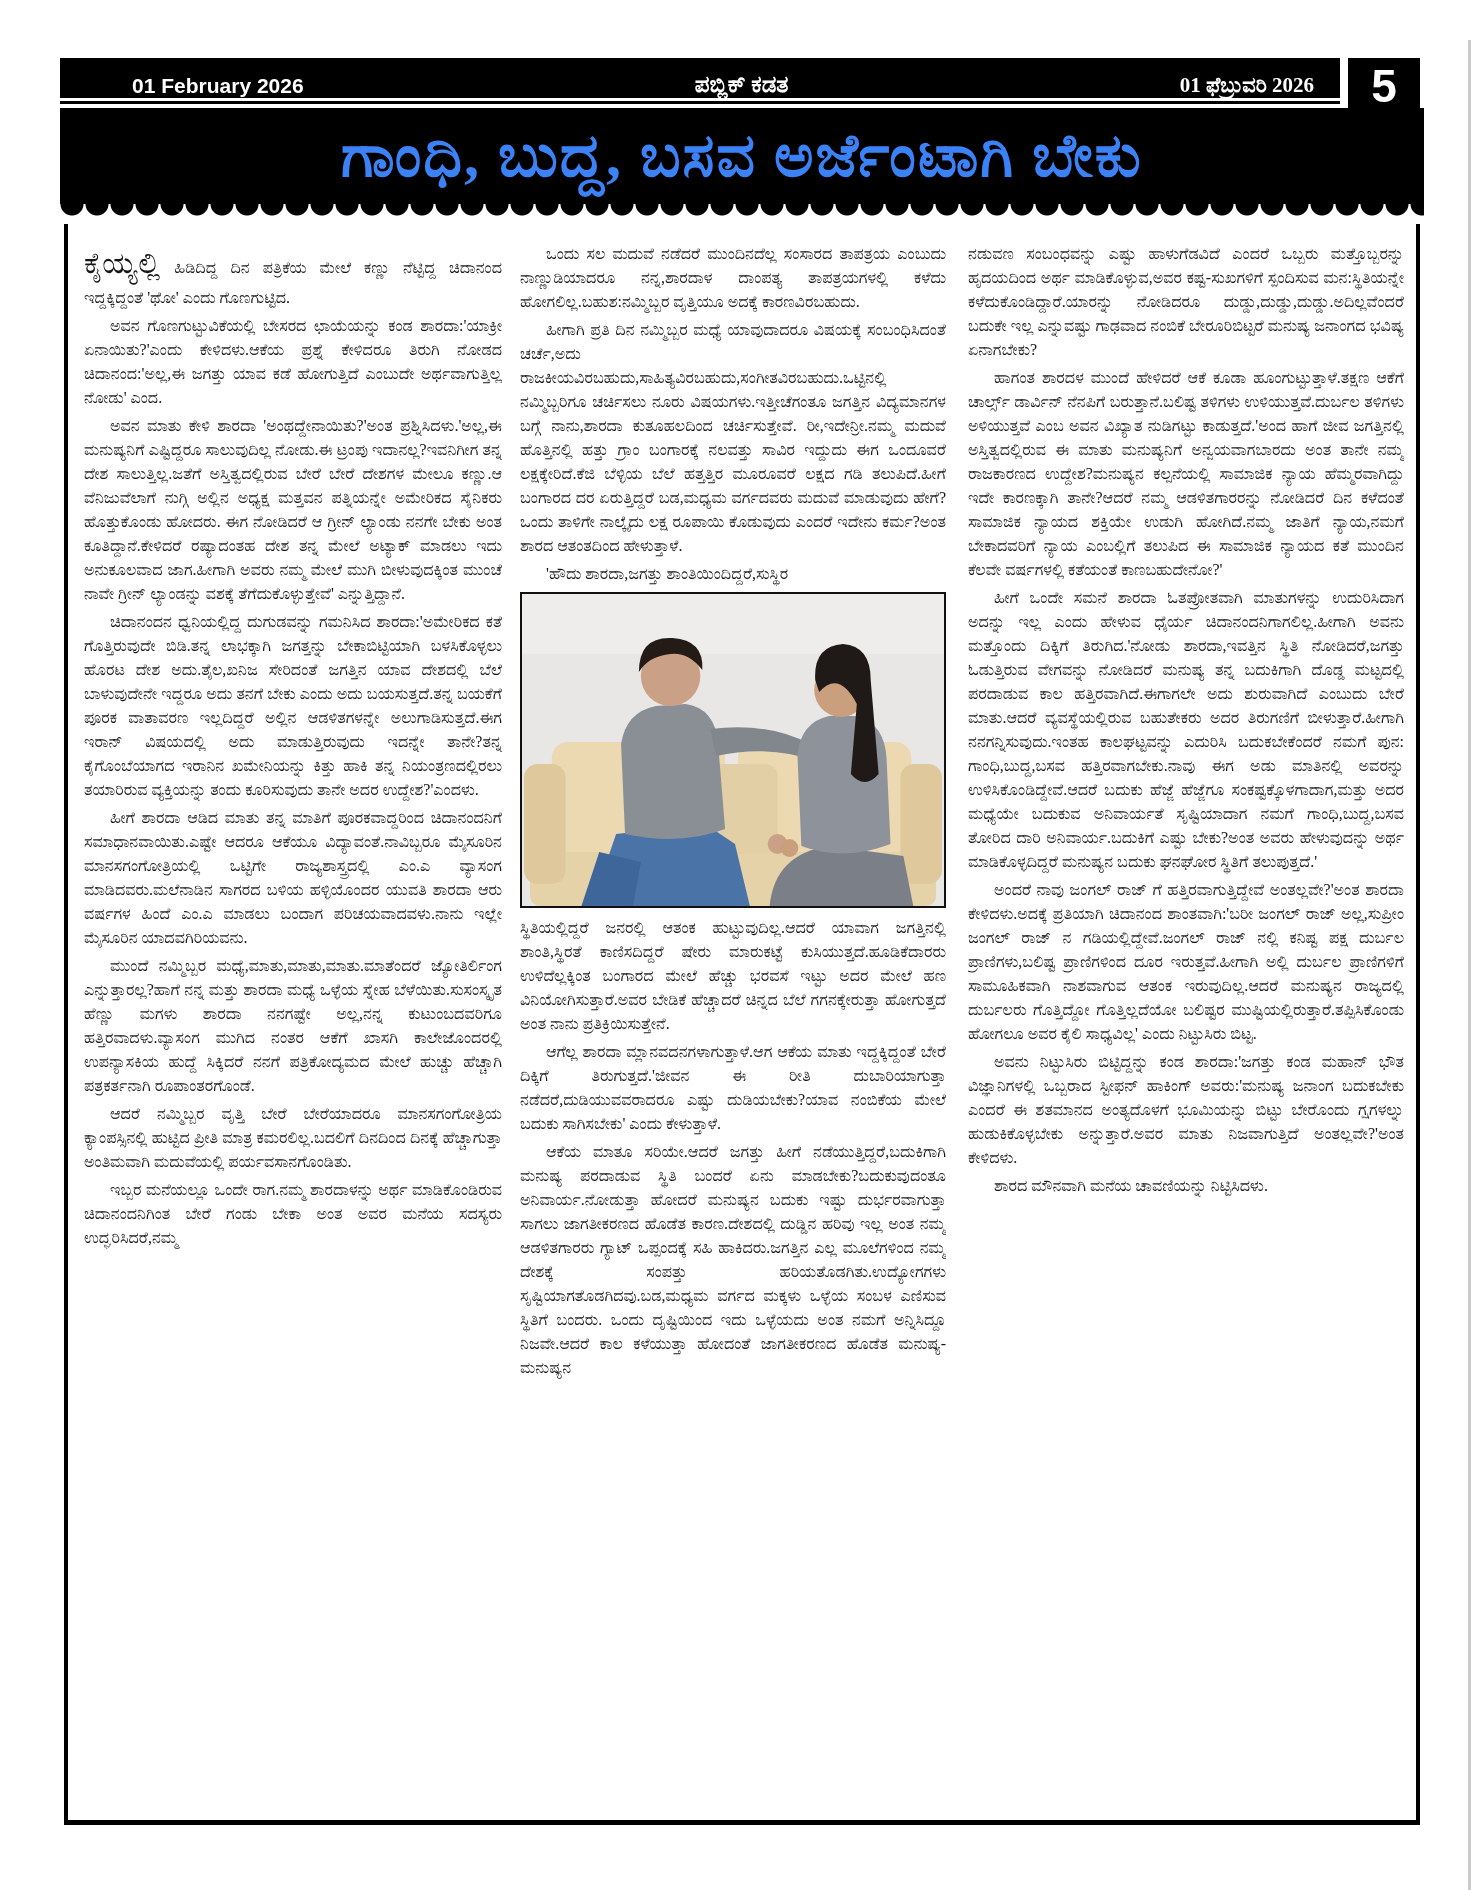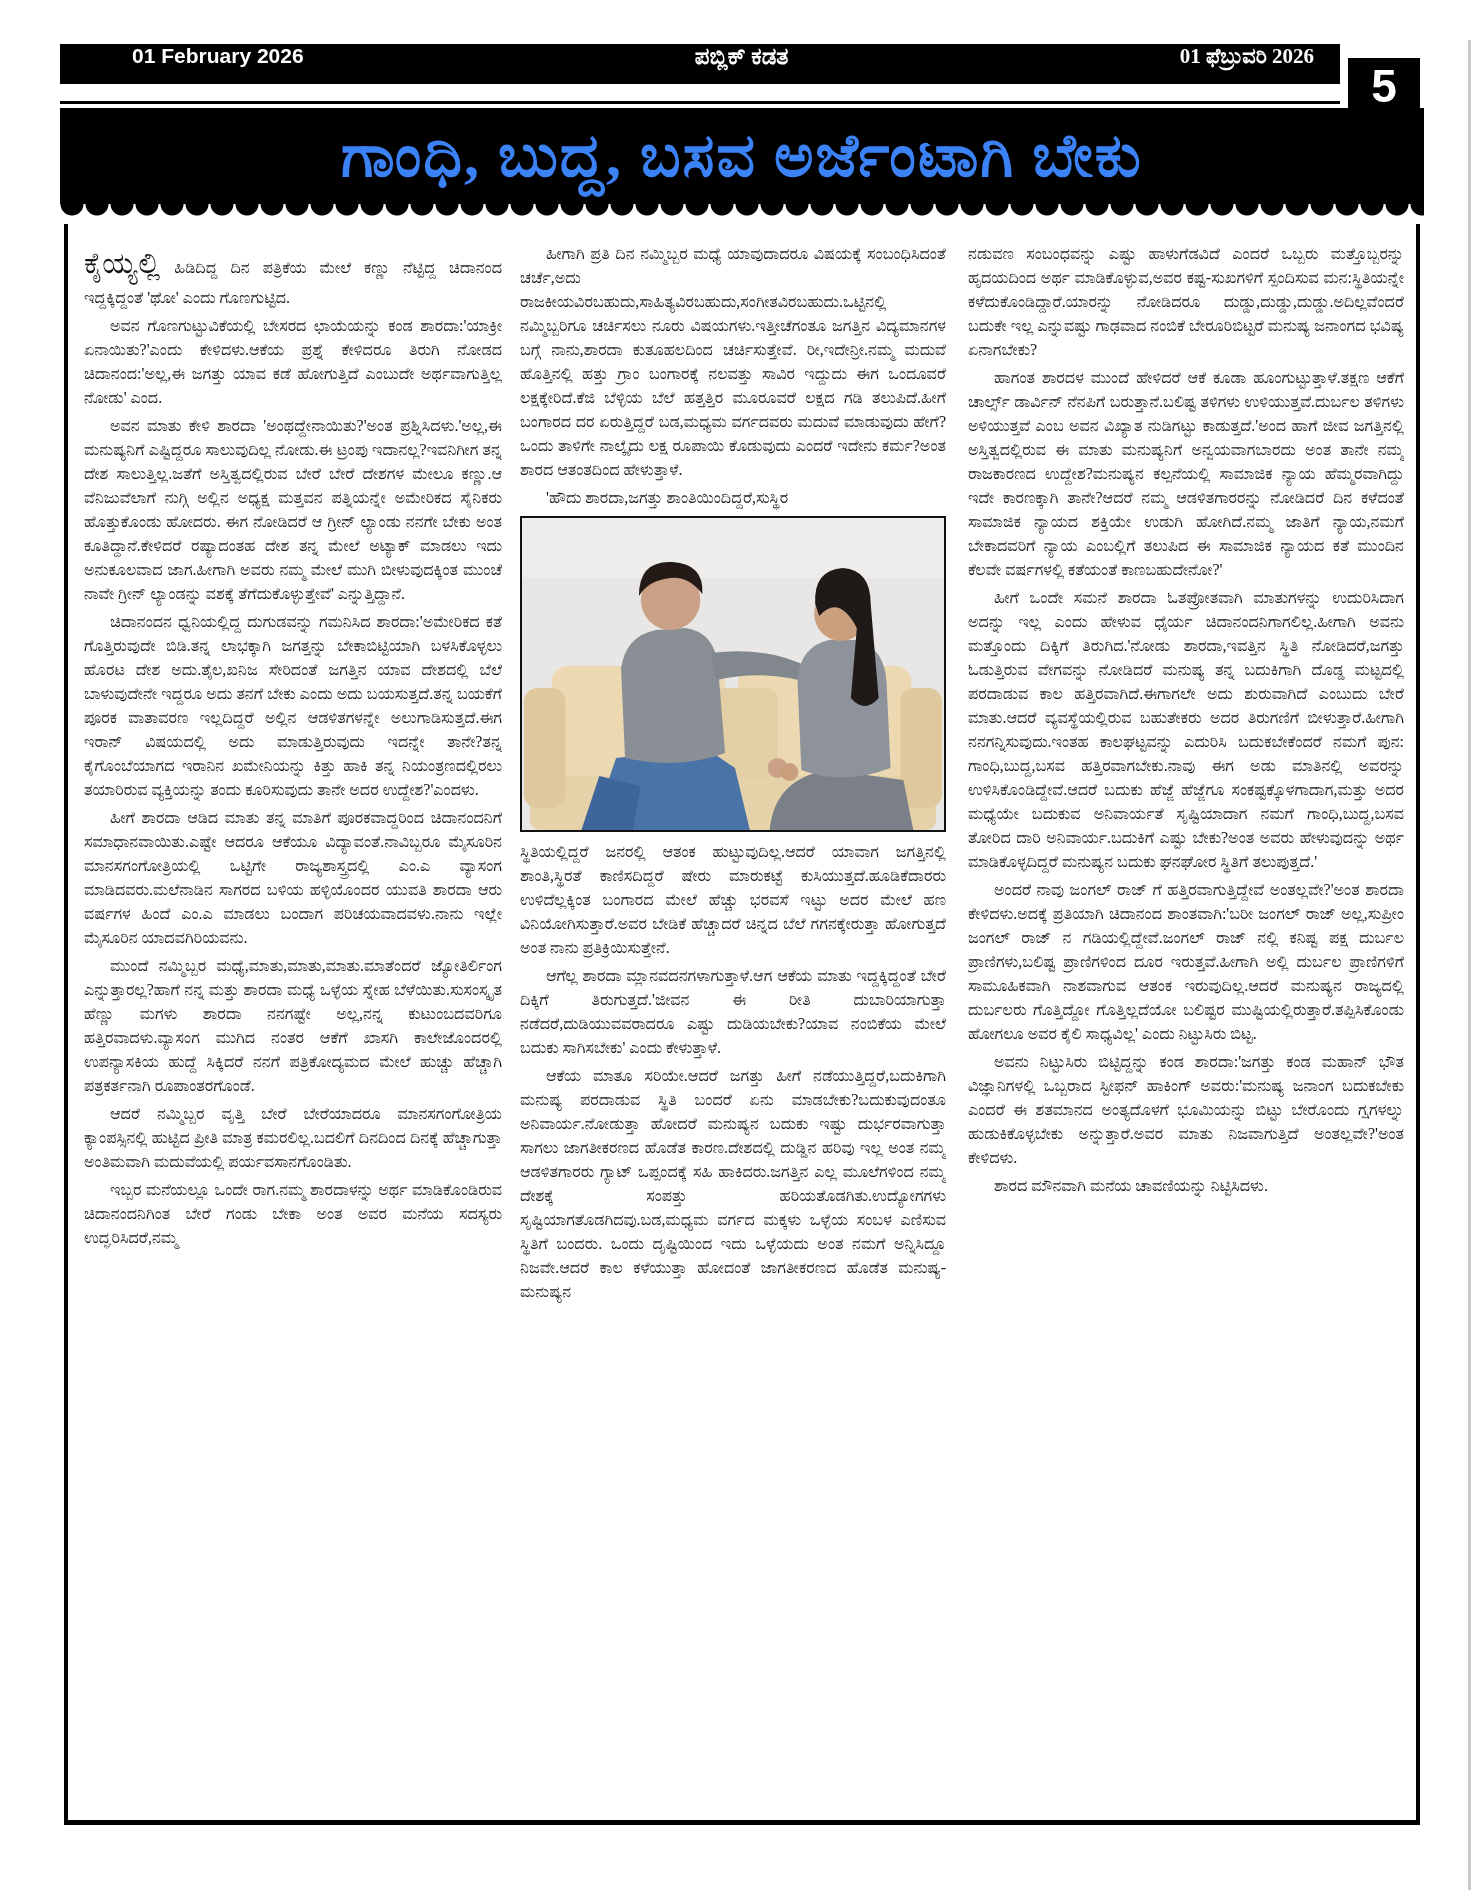--- a/index.html
+++ b/index.html
@@ -1,21 +1,21 @@
 <!DOCTYPE html>
 <html><head>
 <meta charset="utf-8">
 <title>Newspaper Page</title>
 <style>
   html,body{margin:0;padding:0;background:#ffffff;}
   body{width:1476px;height:1890px;position:relative;font-family:"Liberation Serif",serif;color:#161616;}
 
   
-  .header-bar{position:absolute;left:60px;top:44px;width:1280px;height:40px;background:#000;
-    display:flex;align-items:flex-start;justify-content:space-between;}
+  .header-bar{position:absolute;left:60px;top:58px;width:1280px;height:40px;background:#000;
+    display:flex;align-items:flex-end;justify-content:space-between;}
   .header-bar .h-left{color:#fff;font-family:"Liberation Sans",sans-serif;font-weight:bold;
     font-size:21px;padding-left:72px;}
   .header-bar .h-center{color:#fff;font-weight:bold;font-size:23px;}
   .header-bar .h-right{color:#fff;font-weight:bold;font-size:21px;padding-right:26px;}
   .page-num-box{position:absolute;left:1348px;top:58px;width:72px;height:56px;background:#000;
     display:flex;align-items:center;justify-content:center;}
   .page-num-box span{color:#fff;font-family:"Liberation Sans",sans-serif;font-weight:bold;font-size:46px;line-height:1;}
   .rule-a{position:absolute;left:60px;top:101px;width:1280px;height:3px;background:#000;}
 
   
@@ -74,20 +74,21 @@
   <p>ಅವನ ಗೊಣಗುಟ್ಟುವಿಕೆಯಲ್ಲಿ ಬೇಸರದ ಛಾಯೆಯನ್ನು ಕಂಡ ಶಾರದಾ:'ಯಾಕ್ರೀ ಏನಾಯಿತು?'ಎಂದು ಕೇಳಿದಳು.ಆಕೆಯ ಪ್ರಶ್ನೆ ಕೇಳಿದರೂ ತಿರುಗಿ ನೋಡದ ಚಿದಾನಂದ:'ಅಲ್ಲ,ಈ ಜಗತ್ತು ಯಾವ ಕಡೆ ಹೋಗುತ್ತಿದೆ ಎಂಬುದೇ ಅರ್ಥವಾಗುತ್ತಿಲ್ಲ ನೋಡು' ಎಂದ.</p>
   <p>ಅವನ ಮಾತು ಕೇಳಿ ಶಾರದಾ 'ಅಂಥದ್ದೇನಾಯಿತು?'ಅಂತ ಪ್ರಶ್ನಿಸಿದಳು.'ಅಲ್ಲ,ಈ ಮನುಷ್ಯನಿಗೆ ಎಷ್ಟಿದ್ದರೂ ಸಾಲುವುದಿಲ್ಲ ನೋಡು.ಈ ಟ್ರಂಪು ಇದಾನಲ್ಲ?ಇವನಿಗೀಗ ತನ್ನ ದೇಶ ಸಾಲುತ್ತಿಲ್ಲ.ಜತೆಗೆ ಅಸ್ತಿತ್ವದಲ್ಲಿರುವ ಬೇರೆ ಬೇರೆ ದೇಶಗಳ ಮೇಲೂ ಕಣ್ಣು.ಆ ವೆನಿಜುವೆಲಾಗೆ ನುಗ್ಗಿ ಅಲ್ಲಿನ ಅಧ್ಯಕ್ಷ ಮತ್ತವನ ಪತ್ನಿಯನ್ನೇ ಅಮೇರಿಕದ ಸೈನಿಕರು ಹೊತ್ತುಕೊಂಡು ಹೋದರು. ಈಗ ನೋಡಿದರೆ ಆ ಗ್ರೀನ್ ಲ್ಯಾಂಡು ನನಗೇ ಬೇಕು ಅಂತ ಕೂತಿದ್ದಾನೆ.ಕೇಳಿದರೆ ರಷ್ಯಾದಂತಹ ದೇಶ ತನ್ನ ಮೇಲೆ ಅಟ್ಯಾಕ್ ಮಾಡಲು ಇದು ಅನುಕೂಲವಾದ ಜಾಗ.ಹೀಗಾಗಿ ಅವರು ನಮ್ಮ ಮೇಲೆ ಮುಗಿ ಬೀಳುವುದಕ್ಕಿಂತ ಮುಂಚೆ ನಾವೇ ಗ್ರೀನ್ ಲ್ಯಾಂಡನ್ನು ವಶಕ್ಕೆ ತೆಗೆದುಕೊಳ್ಳುತ್ತೇವೆ' ಎನ್ನುತ್ತಿದ್ದಾನೆ.</p>
   <p>ಚಿದಾನಂದನ ಧ್ವನಿಯಲ್ಲಿದ್ದ ದುಗುಡವನ್ನು ಗಮನಿಸಿದ ಶಾರದಾ:'ಅಮೇರಿಕದ ಕತೆ ಗೊತ್ತಿರುವುದೇ ಬಿಡಿ.ತನ್ನ ಲಾಭಕ್ಕಾಗಿ ಜಗತ್ತನ್ನು ಬೇಕಾಬಿಟ್ಟಿಯಾಗಿ ಬಳಸಿಕೊಳ್ಳಲು ಹೊರಟ ದೇಶ ಅದು.ತೈಲ,ಖನಿಜ ಸೇರಿದಂತೆ ಜಗತ್ತಿನ ಯಾವ ದೇಶದಲ್ಲಿ ಬೆಲೆ ಬಾಳುವುದೇನೇ ಇದ್ದರೂ ಅದು ತನಗೆ ಬೇಕು ಎಂದು ಅದು ಬಯಸುತ್ತದೆ.ತನ್ನ ಬಯಕೆಗೆ ಪೂರಕ ವಾತಾವರಣ ಇಲ್ಲದಿದ್ದರೆ ಅಲ್ಲಿನ ಆಡಳಿತಗಳನ್ನೇ ಅಲುಗಾಡಿಸುತ್ತದೆ.ಈಗ ಇರಾನ್ ವಿಷಯದಲ್ಲಿ ಅದು ಮಾಡುತ್ತಿರುವುದು ಇದನ್ನೇ ತಾನೇ?ತನ್ನ ಕೈಗೊಂಬೆಯಾಗದ ಇರಾನಿನ ಖಮೇನಿಯನ್ನು ಕಿತ್ತು ಹಾಕಿ ತನ್ನ ನಿಯಂತ್ರಣದಲ್ಲಿರಲು ತಯಾರಿರುವ ವ್ಯಕ್ತಿಯನ್ನು ತಂದು ಕೂರಿಸುವುದು ತಾನೇ ಅದರ ಉದ್ದೇಶ?'ಎಂದಳು.</p>
   <p>ಹೀಗೆ ಶಾರದಾ ಆಡಿದ ಮಾತು ತನ್ನ ಮಾತಿಗೆ ಪೂರಕವಾದ್ದರಿಂದ ಚಿದಾನಂದನಿಗೆ ಸಮಾಧಾನವಾಯಿತು.ಎಷ್ಟೇ ಆದರೂ ಆಕೆಯೂ ವಿದ್ಯಾವಂತೆ.ನಾವಿಬ್ಬರೂ ಮೈಸೂರಿನ ಮಾನಸಗಂಗೋತ್ರಿಯಲ್ಲಿ ಒಟ್ಟಿಗೇ ರಾಜ್ಯಶಾಸ್ತ್ರದಲ್ಲಿ ಎಂ.ಎ ವ್ಯಾಸಂಗ ಮಾಡಿದವರು.ಮಲೆನಾಡಿನ ಸಾಗರದ ಬಳಿಯ ಹಳ್ಳಿಯೊಂದರ ಯುವತಿ ಶಾರದಾ ಆರು ವರ್ಷಗಳ ಹಿಂದೆ ಎಂ.ಎ ಮಾಡಲು ಬಂದಾಗ ಪರಿಚಯವಾದವಳು.ನಾನು ಇಲ್ಲೇ ಮೈಸೂರಿನ ಯಾದವಗಿರಿಯವನು.</p>
   <p>ಮುಂದೆ ನಮ್ಮಿಬ್ಬರ ಮಧ್ಯೆ,ಮಾತು,ಮಾತು,ಮಾತು.ಮಾತೆಂದರೆ ಜ್ಯೋತಿರ್ಲಿಂಗ ಎನ್ನುತ್ತಾರಲ್ಲ?ಹಾಗೆ ನನ್ನ ಮತ್ತು ಶಾರದಾ ಮಧ್ಯೆ ಒಳ್ಳೆಯ ಸ್ನೇಹ ಬೆಳೆಯಿತು.ಸುಸಂಸ್ಕೃತ ಹೆಣ್ಣು ಮಗಳು ಶಾರದಾ ನನಗಷ್ಟೇ ಅಲ್ಲ,ನನ್ನ ಕುಟುಂಬದವರಿಗೂ ಹತ್ತಿರವಾದಳು.ವ್ಯಾಸಂಗ ಮುಗಿದ ನಂತರ ಆಕೆಗೆ ಖಾಸಗಿ ಕಾಲೇಜೊಂದರಲ್ಲಿ ಉಪನ್ಯಾಸಕಿಯ ಹುದ್ದೆ ಸಿಕ್ಕಿದರೆ ನನಗೆ ಪತ್ರಿಕೋದ್ಯಮದ ಮೇಲೆ ಹುಚ್ಚು ಹೆಚ್ಚಾಗಿ ಪತ್ರಕರ್ತನಾಗಿ ರೂಪಾಂತರಗೊಂಡೆ.</p>
   <p>ಆದರೆ ನಮ್ಮಿಬ್ಬರ ವೃತ್ತಿ ಬೇರೆ ಬೇರೆಯಾದರೂ ಮಾನಸಗಂಗೋತ್ರಿಯ ಕ್ಯಾಂಪಸ್ಸಿನಲ್ಲಿ ಹುಟ್ಟಿದ ಪ್ರೀತಿ ಮಾತ್ರ ಕಮರಲಿಲ್ಲ.ಬದಲಿಗೆ ದಿನದಿಂದ ದಿನಕ್ಕೆ ಹೆಚ್ಚಾಗುತ್ತಾ ಅಂತಿಮವಾಗಿ ಮದುವೆಯಲ್ಲಿ ಪರ್ಯವಸಾನಗೊಂಡಿತು.</p>
   <p>ಇಬ್ಬರ ಮನೆಯಲ್ಲೂ ಒಂದೇ ರಾಗ.ನಮ್ಮ ಶಾರದಾಳನ್ನು ಅರ್ಥ ಮಾಡಿಕೊಂಡಿರುವ ಚಿದಾನಂದನಿಗಿಂತ ಬೇರೆ ಗಂಡು ಬೇಕಾ ಅಂತ ಅವರ ಮನೆಯ ಸದಸ್ಯರು ಉದ್ಘರಿಸಿದರೆ,ನಮ್ಮ</p>
 </div>
 
 <div class="col col-2">
+  <p>ಒಂದು ಸಲ ಮದುವೆ ನಡೆದರೆ ಮುಂದಿನದೆಲ್ಲ ಸಂಸಾರದ ತಾಪತ್ರಯ ಎಂಬುದು ನಾಣ್ಣುಡಿಯಾದರೂ ನನ್ನ,ಶಾರದಾಳ ದಾಂಪತ್ಯ ತಾಪತ್ರಯಗಳಲ್ಲಿ ಕಳೆದು ಹೋಗಲಿಲ್ಲ.ಬಹುಶ:ನಮ್ಮಿಬ್ಬರ ವೃತ್ತಿಯೂ ಅದಕ್ಕೆ ಕಾರಣವಿರಬಹುದು.</p>
   <p>ಹೀಗಾಗಿ ಪ್ರತಿ ದಿನ ನಮ್ಮಿಬ್ಬರ ಮಧ್ಯೆ ಯಾವುದಾದರೂ ವಿಷಯಕ್ಕೆ ಸಂಬಂಧಿಸಿದಂತೆ ಚರ್ಚೆ,ಅದು ರಾಜಕೀಯವಿರಬಹುದು,ಸಾಹಿತ್ಯವಿರಬಹುದು,ಸಂಗೀತವಿರಬಹುದು.ಒಟ್ಟಿನಲ್ಲಿ ನಮ್ಮಿಬ್ಬರಿಗೂ ಚರ್ಚಿಸಲು ನೂರು ವಿಷಯಗಳು.ಇತ್ತೀಚೆಗಂತೂ ಜಗತ್ತಿನ ವಿದ್ಯಮಾನಗಳ ಬಗ್ಗೆ ನಾನು,ಶಾರದಾ ಕುತೂಹಲದಿಂದ ಚರ್ಚಿಸುತ್ತೇವೆ. ರೀ,ಇದೇನ್ರೀ.ನಮ್ಮ ಮದುವೆ ಹೊತ್ತಿನಲ್ಲಿ ಹತ್ತು ಗ್ರಾಂ ಬಂಗಾರಕ್ಕೆ ನಲವತ್ತು ಸಾವಿರ ಇದ್ದುದು ಈಗ ಒಂದೂವರೆ ಲಕ್ಷಕ್ಕೇರಿದೆ.ಕೆಜಿ ಬೆಳ್ಳಿಯ ಬೆಲೆ ಹತ್ತತ್ತಿರ ಮೂರೂವರೆ ಲಕ್ಷದ ಗಡಿ ತಲುಪಿದೆ.ಹೀಗೆ ಬಂಗಾರದ ದರ ಏರುತ್ತಿದ್ದರೆ ಬಡ,ಮಧ್ಯಮ ವರ್ಗದವರು ಮದುವೆ ಮಾಡುವುದು ಹೇಗೆ?ಒಂದು ತಾಳಿಗೇ ನಾಲ್ಕೈದು ಲಕ್ಷ ರೂಪಾಯಿ ಕೊಡುವುದು ಎಂದರೆ ಇದೇನು ಕರ್ಮ?ಅಂತ ಶಾರದ ಆತಂತದಿಂದ ಹೇಳುತ್ತಾಳೆ.</p>
   <p>'ಹೌದು ಶಾರದಾ,ಜಗತ್ತು ಶಾಂತಿಯಿಂದಿದ್ದರೆ,ಸುಸ್ಥಿರ</p>
 
   <div class="photo-frame">
     <svg viewBox="0 0 426 312" preserveAspectRatio="none">
 
       <rect x="0" y="0" width="426" height="312" fill="#e9e7e5"></rect>
       <rect x="0" y="0" width="426" height="60" fill="#efedeb"></rect>
 
       <rect x="8" y="238" width="410" height="74" rx="10" fill="#e6d2a8"></rect>

